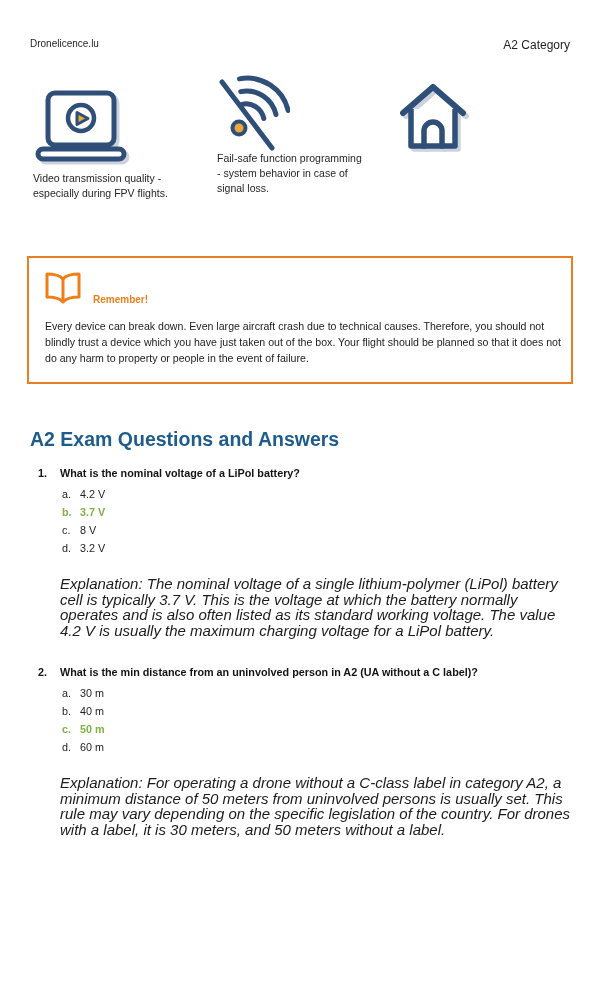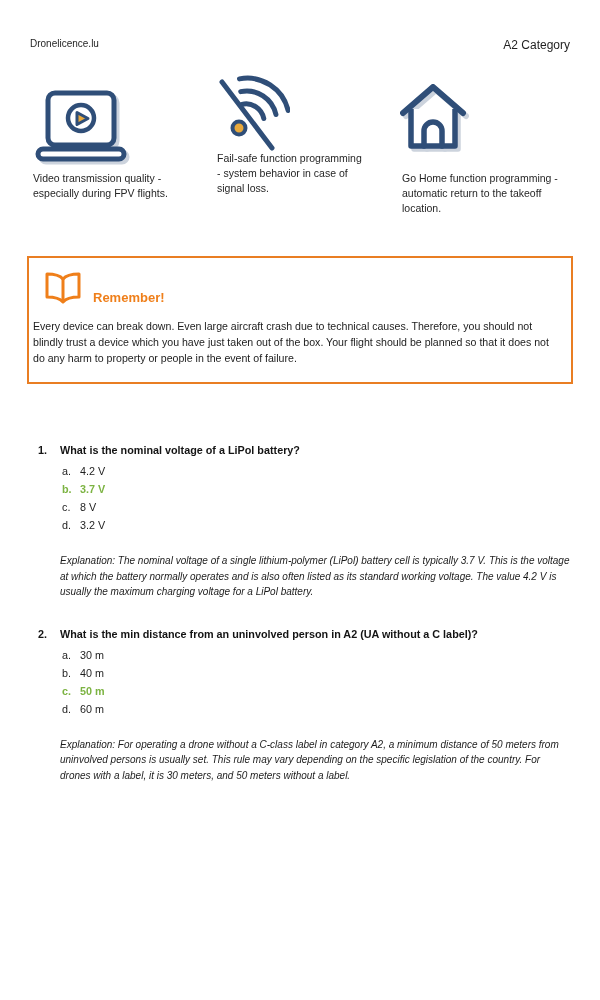--- a/index.html
+++ b/index.html
@@ -26,41 +26,41 @@
   #ic1 { position:absolute; top:88px; left:34px; }
   #ic2 { position:absolute; top:73px; left:206px; }
   #ic3 { position:absolute; top:80px; left:398px; }
 
   
   .callout {
     position:absolute; top:256px; left:27px; width:546px; height:128px;
     border:2px solid #e97e23; background:#ffffff;
   }
   .callout-head { position:absolute; top:12px; left:14px; display:flex; align-items:flex-end; }
-  .callout-title { font-size:13px; font-weight:bold; color:#ef7f1a; margin-left:10px; margin-bottom:1px; }
+  .callout-title { font-size:10px; font-weight:bold; color:#ef7f1a; margin-left:10px; margin-bottom:1px; }
   .callout-body {
-    position:absolute; top:60px; left:4px; width:528px;
+    position:absolute; top:60px; left:16px; width:528px;
     font-size:10.6px; line-height:16px; color:#1c1c1c;
   }
 
   
   .qa { position:absolute; top:428px; left:30px; width:540px; }
   .section-title { font-size:19.5px; font-weight:bold; color:#1e5c8c; letter-spacing:0; }
   .question { margin-top:14px; }
   .q2 { margin-top:26px; }
   .q-head { display:flex; font-weight:bold; font-size:10.8px; color:#141414; line-height:16px; }
   .q-num { width:22px; margin-left:8px; flex:none; }
   .q-text { flex:1; }
   .options { margin-top:4px; margin-left:32px; }
   .opt { display:flex; font-size:10.8px; line-height:18px; color:#1e1e1e; }
   .opt-letter { width:18px; flex:none; }
   .opt.correct .opt-letter, .opt.correct .opt-text { color:#7cb342; font-weight:bold; }
   .explanation {
     margin-top:19px; margin-left:30px; width:512px;
-    font-style:italic; font-size:10px; line-height:15.5px; color:#1c1c1c;
+    font-style:italic; font-size:15px; line-height:15.5px; color:#1c1c1c;
   }
 </style>
 </head>
 <body>
 
 <div class="page">
 
   <div class="hdr-left">Dronelicence.lu</div>
   <div class="hdr-right">A2 Category</div>
 
@@ -82,34 +82,34 @@
   </svg>
 
   <svg id="ic3" class="icon-shadow" width="70" height="78" viewBox="0 0 70 78">
     <path d="M5 33 L35 7 L65 33" fill="none" stroke="#2f4e78" stroke-width="6" stroke-linecap="round" stroke-linejoin="round"></path>
     <path d="M13 29 V66 H57 V29" fill="#ffffff" stroke="#2f4e78" stroke-width="5.5" stroke-linejoin="round"></path>
     <path d="M26 66 V51 a9 9 0 0 1 18 0 V66" fill="none" stroke="#2f4e78" stroke-width="5.5" stroke-linecap="round"></path>
   </svg>
 
   <div id="cap1" class="feat-caption">Video transmission quality - especially during FPV flights.</div>
   <div id="cap2" class="feat-caption">Fail-safe function programming - system behavior in case of signal loss.</div>
-  <div id="cap3" class="feat-caption">Go Home function programming - automatic return to the takeoff location.</div>
 
   <div class="callout">
     <div class="callout-head">
       <svg width="40" height="36" viewBox="0 0 40 34">
         <path d="M20 8 C17 4.5 11 3 4 3 V26 C11 26 17 27.5 20 31 C23 27.5 29 26 36 26 V3 C29 3 23 4.5 20 8 Z" fill="none" stroke="#ef7f1a" stroke-width="3" stroke-linejoin="round"></path>
         <line x1="20" y1="8" x2="20" y2="31" stroke="#ef7f1a" stroke-width="3"></line>
       </svg>
       <span class="callout-title">Remember!</span>
     </div>
     <div class="callout-body">Every device can break down. Even large aircraft crash due to technical causes. Therefore, you should not blindly trust a device which you have just taken out of the box. Your flight should be planned so that it does not do any harm to property or people in the event of failure.</div>
   </div>
 
   <div class="qa">
+    <div class="section-title">A2 Exam Questions and Answers</div>
 
     <div class="question">
       <div class="q-head">
         <span class="q-num">1.</span>
         <span class="q-text">What is the nominal voltage of a LiPol battery?</span>
       </div>
       <div class="options">
         <div class="opt">
           <span class="opt-letter">a.</span>
           <span class="opt-text">4.2 V</span>

